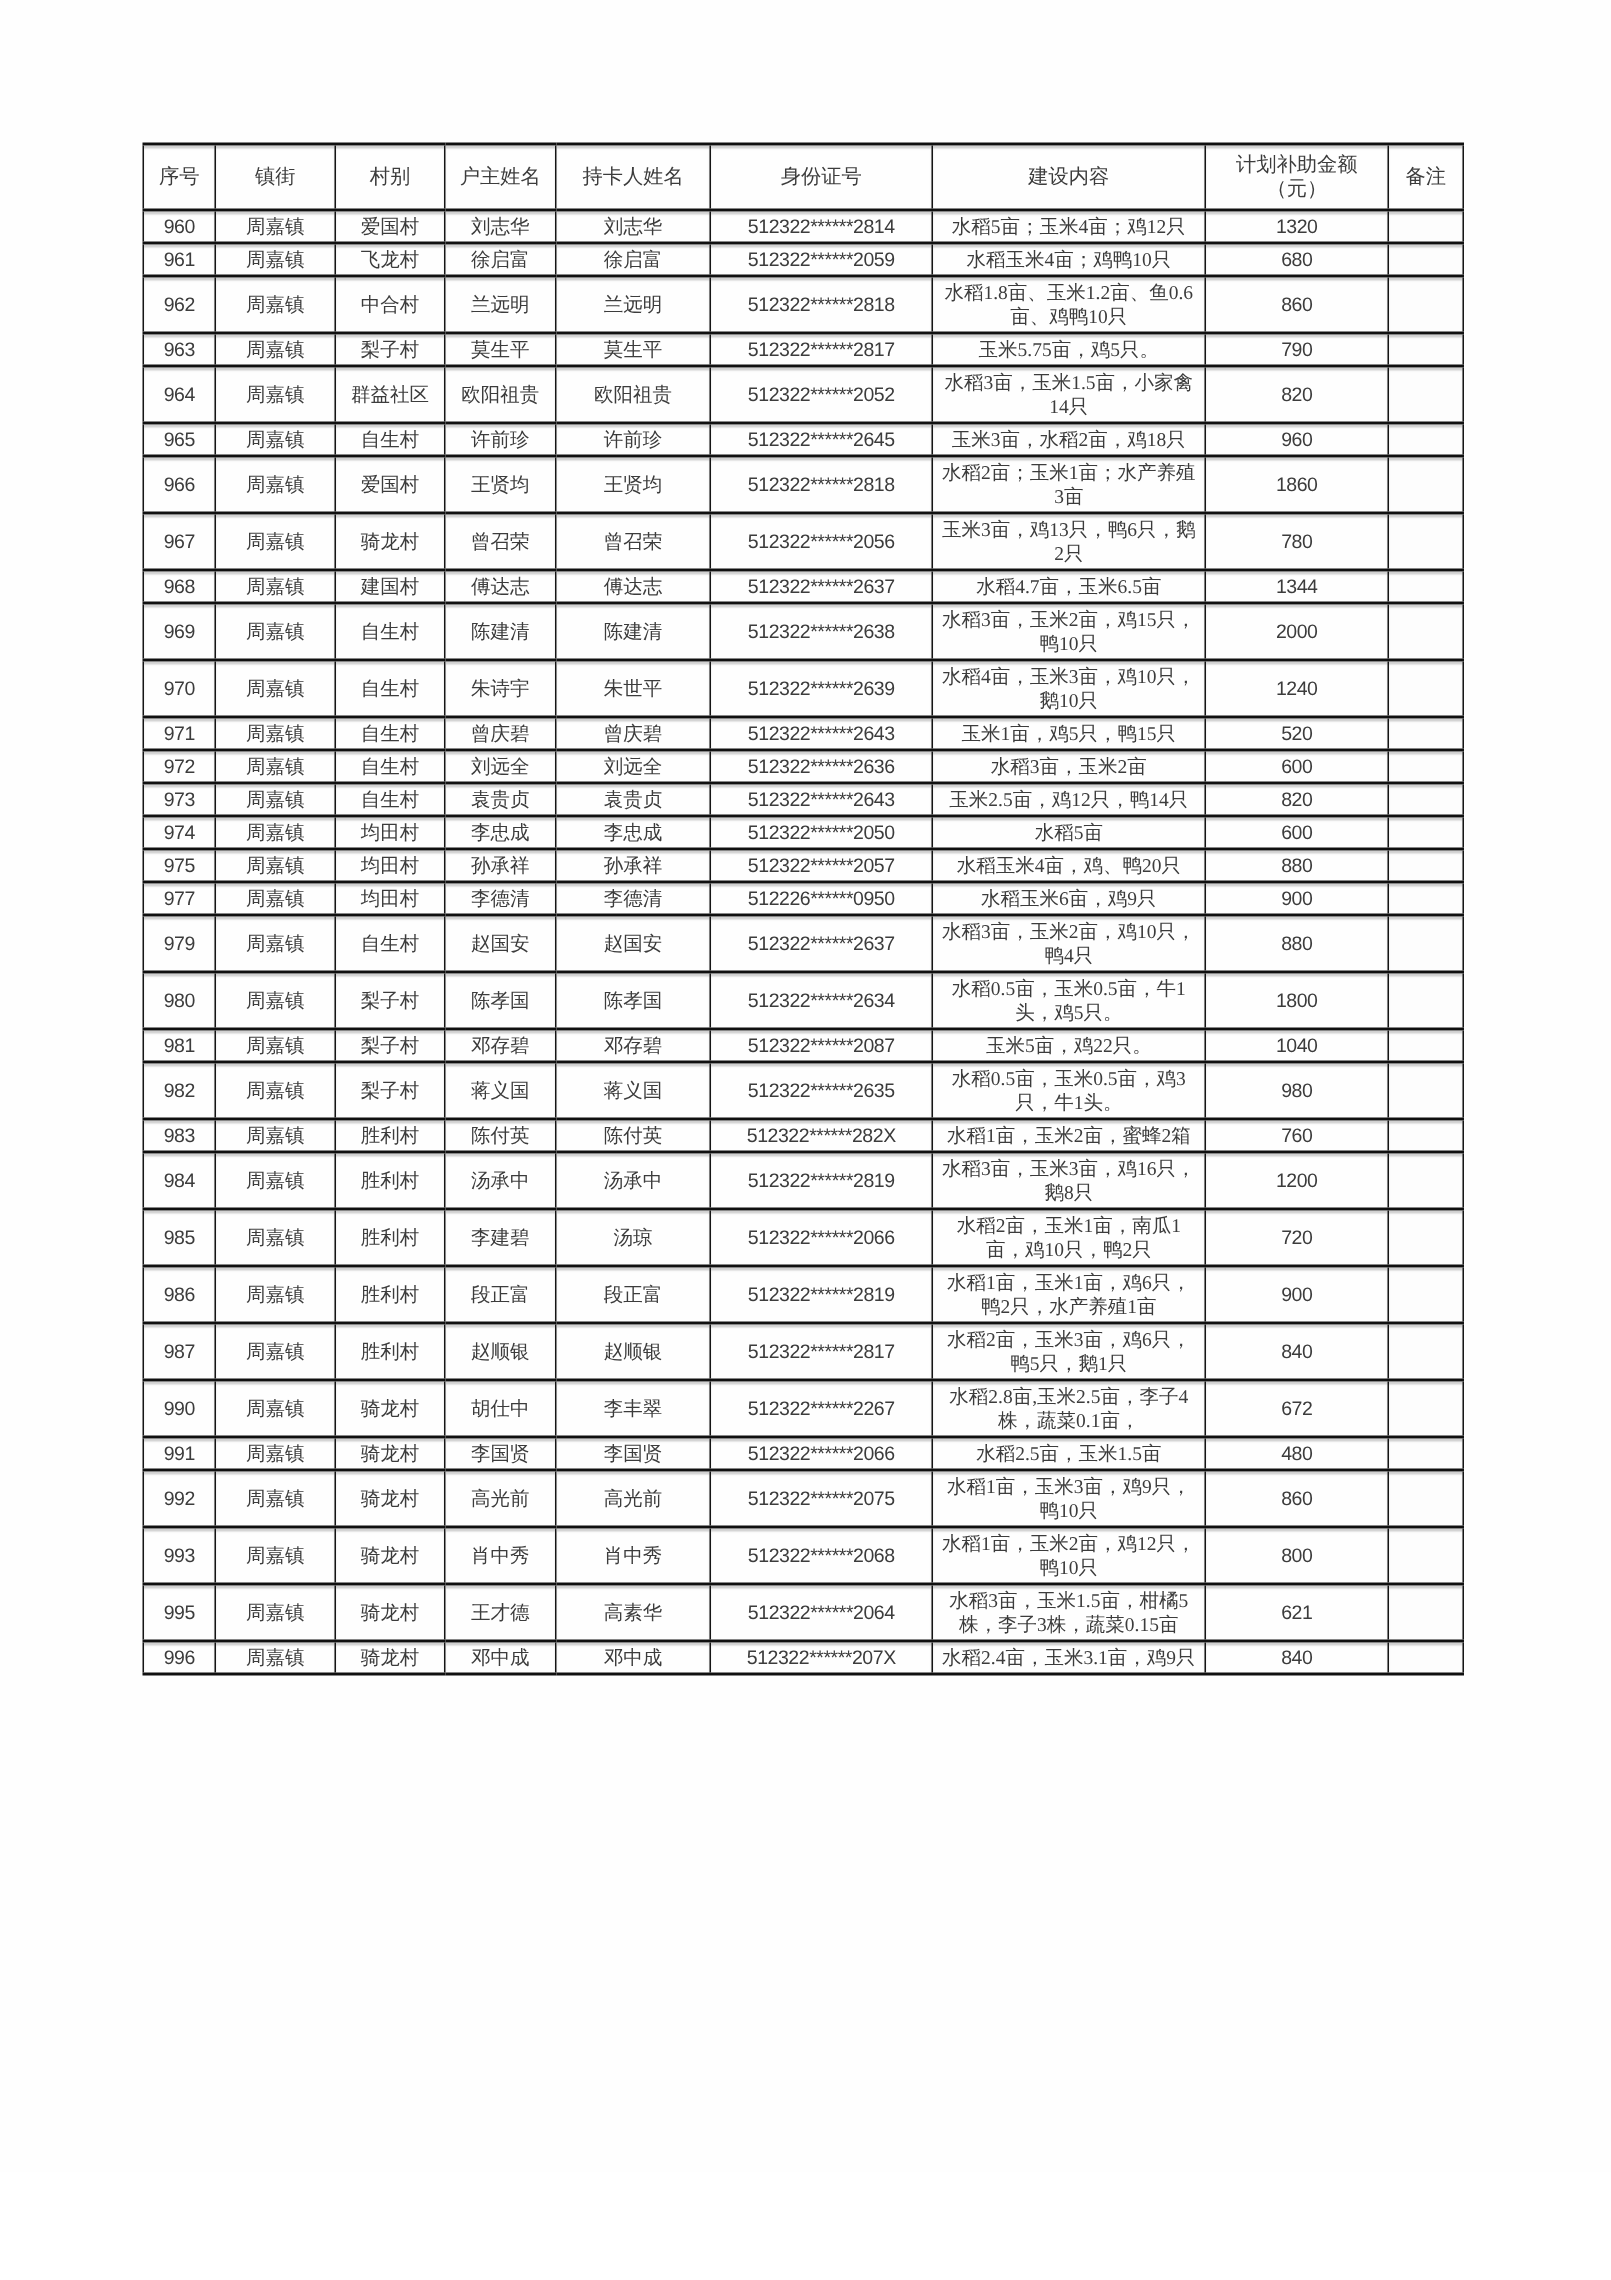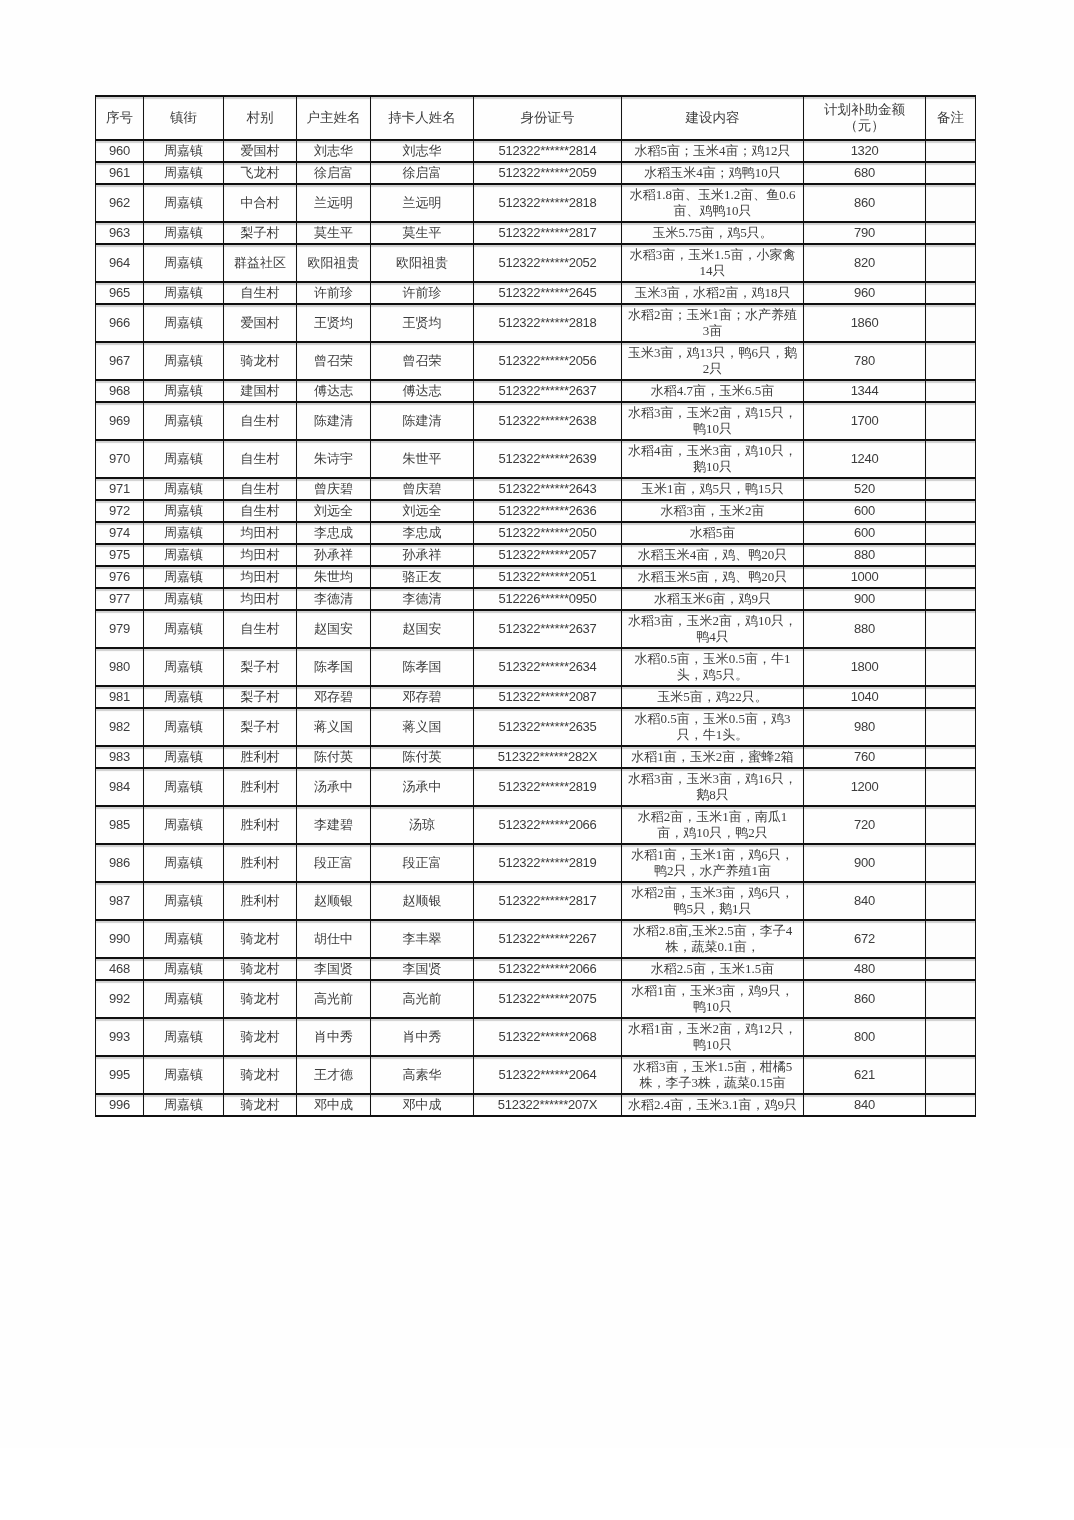--- a/index.html
+++ b/index.html
@@ -185,21 +185,21 @@
           <td class="remark"></td>
         </tr>
         <tr>
           <td class="seq">969</td>
           <td>周嘉镇</td>
           <td>自生村</td>
           <td>陈建清</td>
           <td>陈建清</td>
           <td class="idnum">512322******2638</td>
           <td class="content">水稻3亩，玉米2亩，鸡15只，鸭10只</td>
-          <td class="amount">1700</td>
+          <td class="amount">2000</td>
           <td class="remark"></td>
         </tr>
         <tr>
           <td class="seq">970</td>
           <td>周嘉镇</td>
           <td>自生村</td>
           <td>朱诗宇</td>
           <td>朱世平</td>
           <td class="idnum">512322******2639</td>
           <td class="content">水稻4亩，玉米3亩，鸡10只，鹅10只</td>
@@ -219,20 +219,31 @@
         </tr>
         <tr>
           <td class="seq">972</td>
           <td>周嘉镇</td>
           <td>自生村</td>
           <td>刘远全</td>
           <td>刘远全</td>
           <td class="idnum">512322******2636</td>
           <td class="content">水稻3亩，玉米2亩</td>
           <td class="amount">600</td>
+          <td class="remark"></td>
+        </tr>
+        <tr>
+          <td class="seq">973</td>
+          <td>周嘉镇</td>
+          <td>自生村</td>
+          <td>袁贵贞</td>
+          <td>袁贵贞</td>
+          <td class="idnum">512322******2643</td>
+          <td class="content">玉米2.5亩，鸡12只，鸭14只</td>
+          <td class="amount">820</td>
           <td class="remark"></td>
         </tr>
         <tr>
           <td class="seq">974</td>
           <td>周嘉镇</td>
           <td>均田村</td>
           <td>李忠成</td>
           <td>李忠成</td>
           <td class="idnum">512322******2050</td>
           <td class="content">水稻5亩</td>
@@ -244,31 +255,20 @@
           <td>周嘉镇</td>
           <td>均田村</td>
           <td>孙承祥</td>
           <td>孙承祥</td>
           <td class="idnum">512322******2057</td>
           <td class="content">水稻玉米4亩，鸡、鸭20只</td>
           <td class="amount">880</td>
           <td class="remark"></td>
         </tr>
         <tr>
-          <td class="seq">976</td>
-          <td>周嘉镇</td>
-          <td>均田村</td>
-          <td>朱世均</td>
-          <td>骆正友</td>
-          <td class="idnum">512322******2051</td>
-          <td class="content">水稻玉米5亩，鸡、鸭20只</td>
-          <td class="amount">1000</td>
-          <td class="remark"></td>
-        </tr>
-        <tr>
           <td class="seq">977</td>
           <td>周嘉镇</td>
           <td>均田村</td>
           <td>李德清</td>
           <td>李德清</td>
           <td class="idnum">512226******0950</td>
           <td class="content">水稻玉米6亩，鸡9只</td>
           <td class="amount">900</td>
           <td class="remark"></td>
         </tr>
@@ -376,21 +376,21 @@
           <td>周嘉镇</td>
           <td>骑龙村</td>
           <td>胡仕中</td>
           <td>李丰翠</td>
           <td class="idnum">512322******2267</td>
           <td class="content">水稻2.8亩,玉米2.5亩，李子4株，蔬菜0.1亩，</td>
           <td class="amount">672</td>
           <td class="remark"></td>
         </tr>
         <tr>
-          <td class="seq">468</td>
+          <td class="seq">991</td>
           <td>周嘉镇</td>
           <td>骑龙村</td>
           <td>李国贤</td>
           <td>李国贤</td>
           <td class="idnum">512322******2066</td>
           <td class="content">水稻2.5亩，玉米1.5亩</td>
           <td class="amount">480</td>
           <td class="remark"></td>
         </tr>
         <tr>

